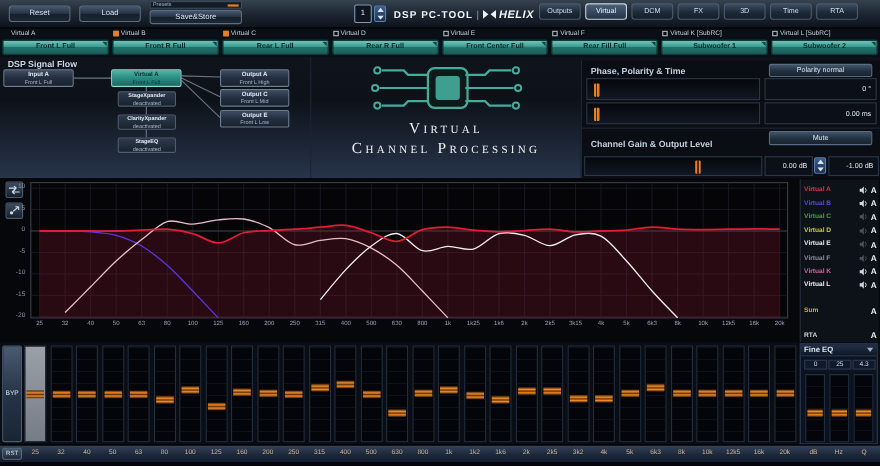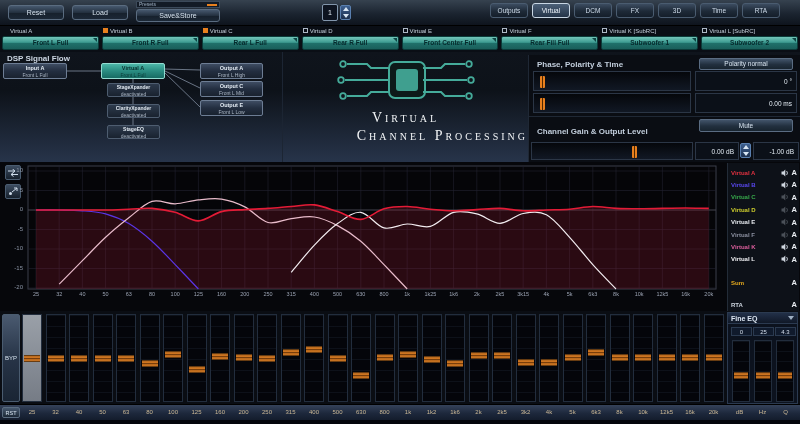--- a/index.html
+++ b/index.html
@@ -130,20 +130,29 @@
     <div class="tbtn" style="left:136px;top:9px;width:84px;height:13px;line-height:11px;">Save&amp;Store</div>
     <div class="numbox">1</div>
     <div class="spinner">
       <svg width="6" height="4" viewBox="0 0 6 4">
           <path d="M3,0 L6,4 L0,4 Z" fill="#d8e6f4"></path>
         </svg>
       <svg width="6" height="4" viewBox="0 0 6 4">
           <path d="M0,0 L6,0 L3,4 Z" fill="#d8e6f4"></path>
         </svg>
     </div>
+    <div class="logo">
+      <span class="t1">DSP PC-TOOL</span>
+      <span class="sep">|</span>
+      <svg width="12" height="10" viewBox="0 0 12 10">
+        <path d="M0,1 L5,5 L0,9 Z" fill="#eef3f8"></path>
+          <path d="M12,1 L7,5 L12,9 Z" fill="#eef3f8"></path>
+      </svg>
+      <span class="t2">HELIX</span>
+    </div>
     <div class="nav" id="nav">
         <div class="navbtn">Outputs</div>
         <div class="navbtn active">Virtual</div>
         <div class="navbtn">DCM</div>
         <div class="navbtn">FX</div>
         <div class="navbtn">3D</div>
         <div class="navbtn">Time</div>
         <div class="navbtn">RTA</div>
       </div>
   </div>
@@ -269,21 +278,21 @@
             <circle cx="12" cy="36" r="2.8" stroke-width="1.8"></circle>
           <path d="M92,8 H110 L114,4 H134"></path>
             <circle cx="138" cy="4" r="2.8" stroke-width="1.8"></circle>
           <path d="M92,20 H136"></path>
             <circle cx="140" cy="20" r="2.8" stroke-width="1.8"></circle>
           <path d="M92,32 H110 L114,36 H134"></path>
             <circle cx="138" cy="36" r="2.8" stroke-width="1.8"></circle>
         </g>
       </svg>
       <div class="brline b1" style="top:58px;">Virtual</div>
-      <div class="brline b2" style="top:76px;text-align:right;">Channel Processing</div>
+      <div class="brline b2" style="top:76px;">Channel Processing</div>
     </div>
 
     <div class="rightpanel">
       <div class="sectitle" style="left:8px;top:5px;">Phase, Polarity &amp; Time</div>
       <div class="pbtn" style="left:170px;top:3px;width:94px;height:12px;line-height:10px;">Polarity normal</div>
       <div class="slidebox" style="left:4px;top:16px;width:158px;height:20px;">
         <div class="vhandle" style="left:6px;top:4px;"></div>
       </div>
       <div class="valbox" style="left:166px;top:16px;width:102px;height:20px;">0 °</div>
       <div class="slidebox" style="left:4px;top:38px;width:158px;height:20px;">

